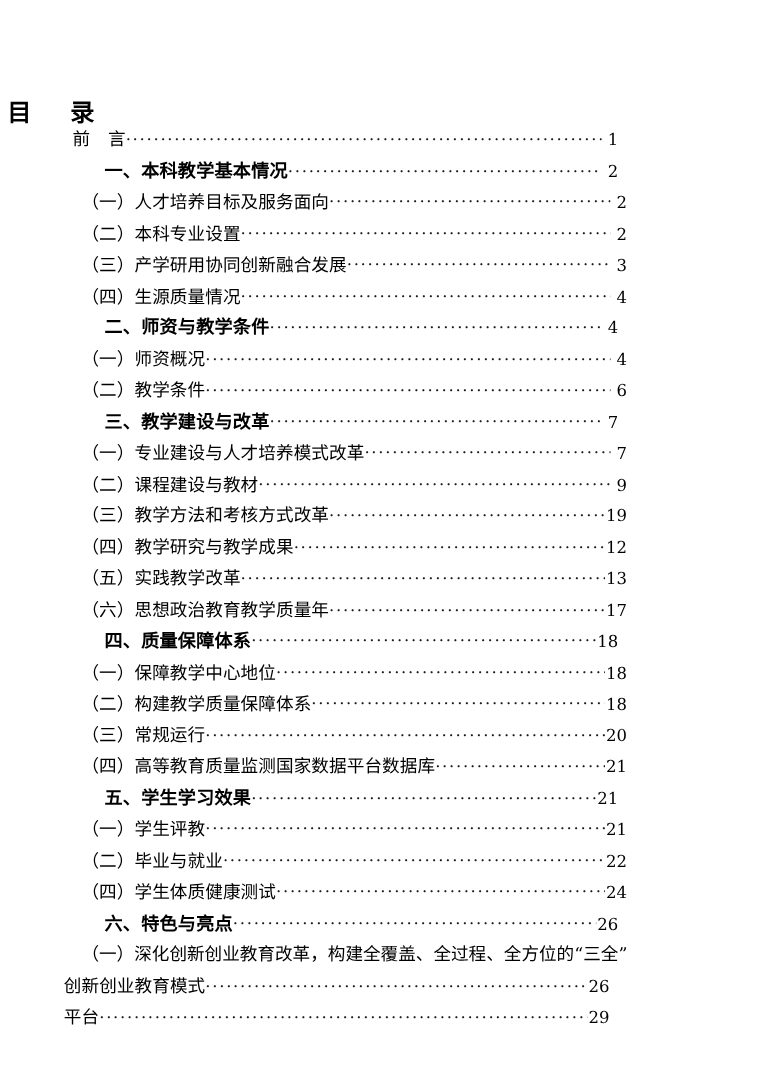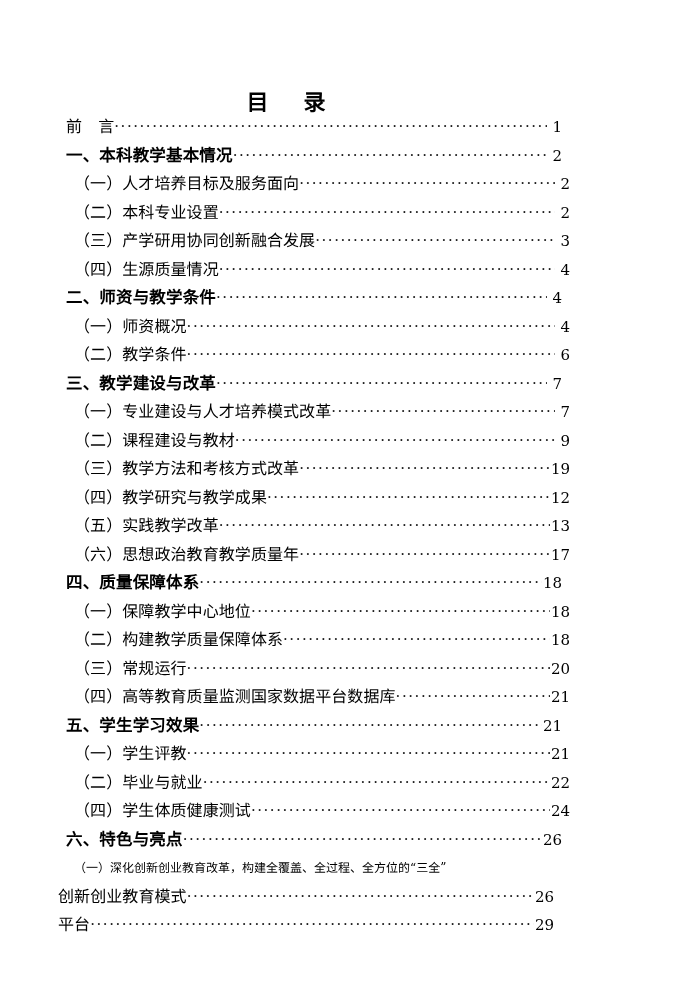--- a/index.html
+++ b/index.html
@@ -23,21 +23,20 @@
     background: #ffffff;
     overflow: hidden;
     box-sizing: border-box;
   }
 
   .doc-title {
     position: absolute;
     top: 84px;
     left: 0;
     width: 572px;
-    text-align: center;
     font-family: "DejaVu Sans", "Liberation Sans", sans-serif;
     font-weight: bold;
     font-size: 22px;
     letter-spacing: 0.30em;
     text-indent: 0.30em;
     color: #000000;
   }
 
   .toc {
     position: absolute;
@@ -100,20 +99,21 @@
     min-width: 15px;
     padding-left: 0.5px;
   }
 
   
   .level-1 .toc-label {
     font-family: "DejaVu Sans", "Liberation Sans", sans-serif;
     font-weight: bold;
     font-size: 16.5px;
     letter-spacing: 0.01em;
+    margin-left: 29px;
   }
   .level-1 .toc-page {
     font-weight: normal;
   }
 
   
   .level-2 {
     padding-left: 8px;
   }
   .level-2 .toc-label {
@@ -126,23 +126,24 @@
     font-weight: normal;
     font-size: 16px;
   }
 
   
   .toc-wrap-first {
     display: block;
     width: 100%;
     height: 28.5px;
     line-height: 28.5px;
-    font-size: 12px;
+    font-size: 16px;
     white-space: nowrap;
     overflow: hidden;
+    text-align: right;
   }
   .toc-wrap-second {
     padding-left: 0;
     margin-left: -8px;
   }
   .toc-wrap-second .toc-label {
     font-size: 16px;
   }
 </style>
 </head>

